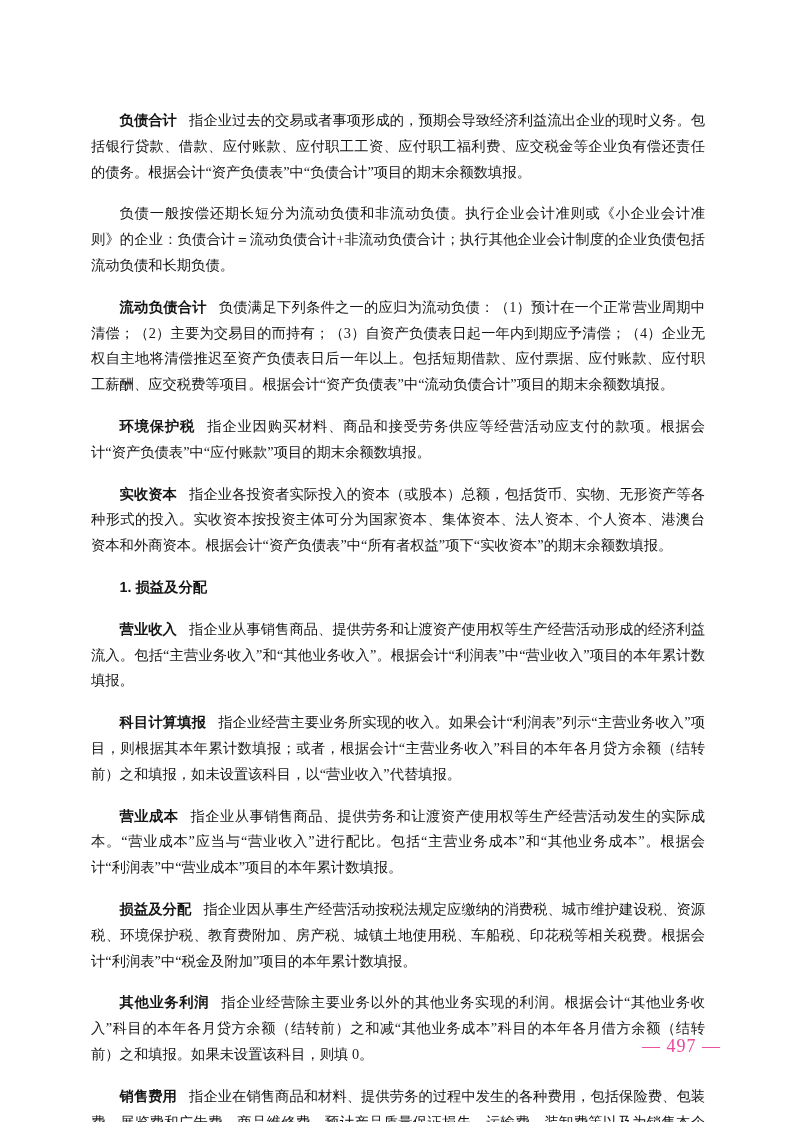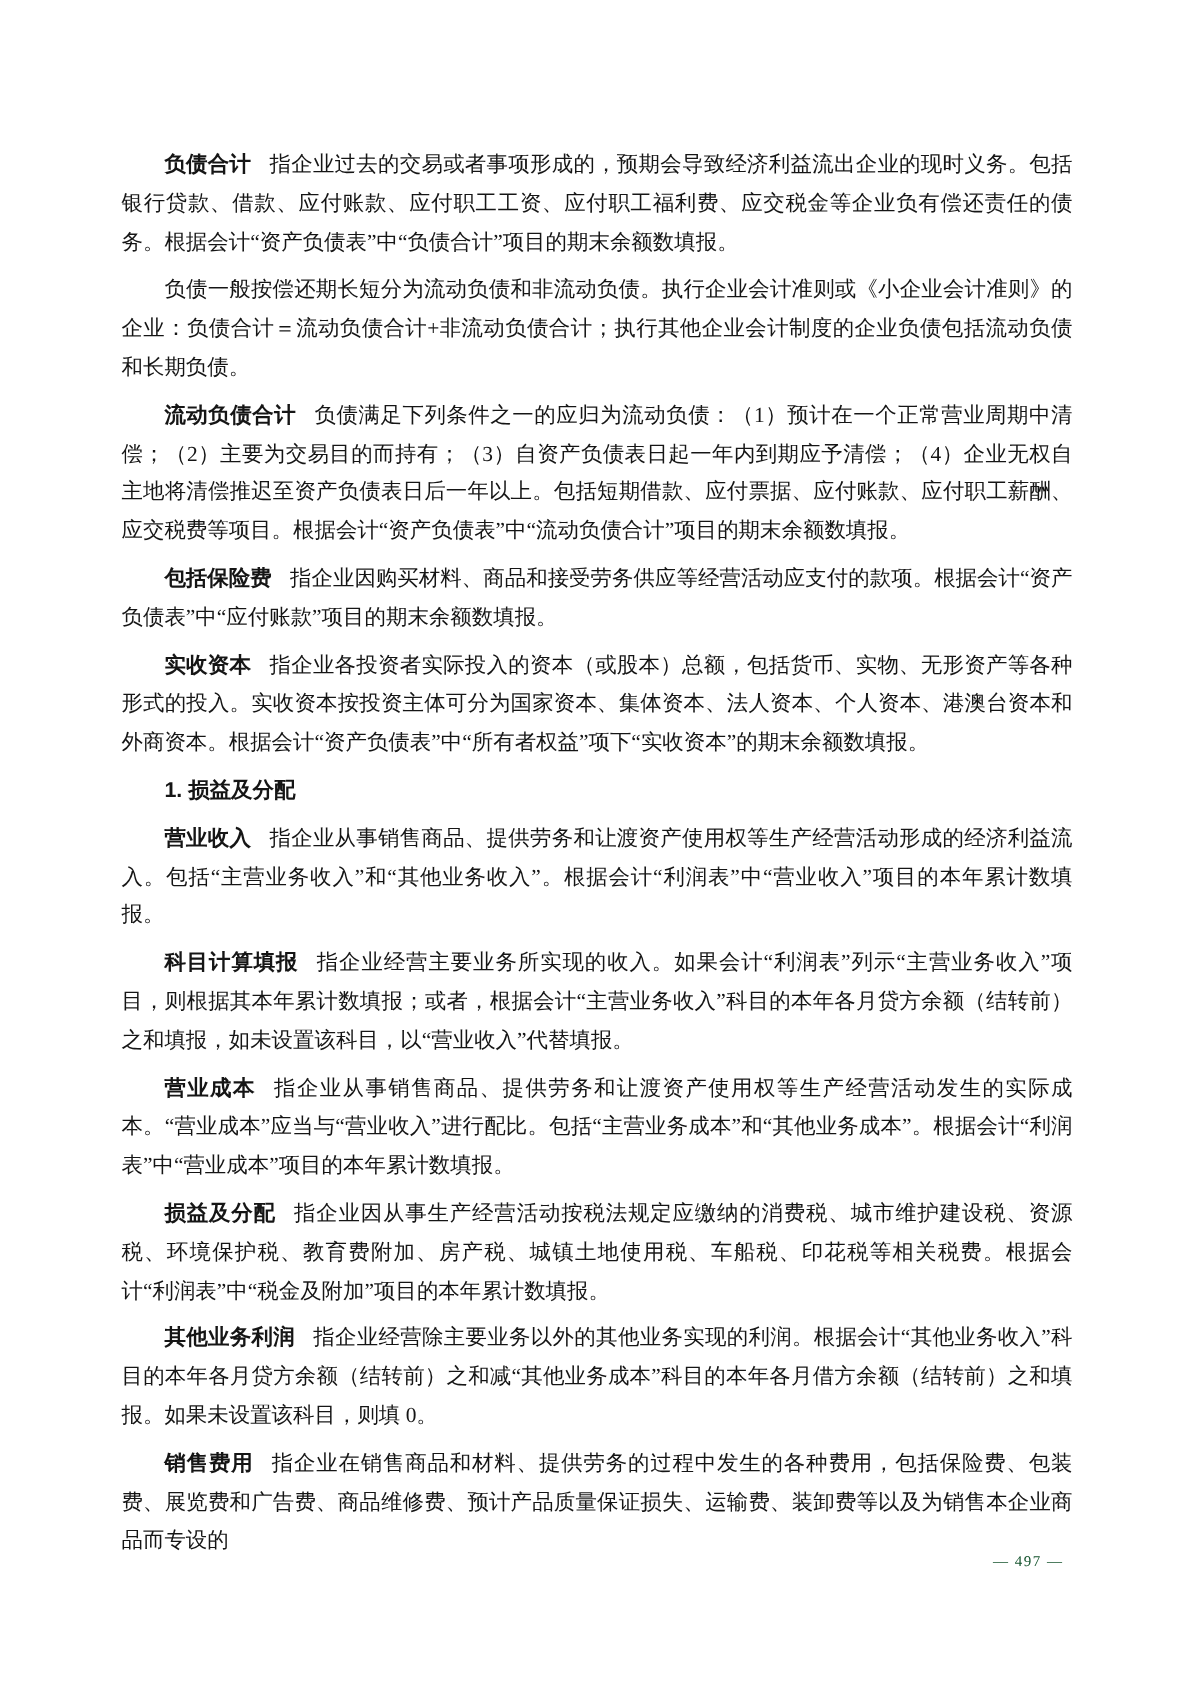--- a/index.html
+++ b/index.html
@@ -20,55 +20,55 @@
   .content {
     position: absolute;
     left: 75px;
     top: 92px;
     width: 646px;
     font-size: 14.3px;
     line-height: 25.8px;
     text-align: justify;
   }
   .para {
-    margin: 6px;
+    margin: 16px;
     text-indent: 2em;
   }
   .term {
     font-weight: bold;
     font-family: "Liberation Sans", sans-serif;
     margin-right: 0.85em;
   }
   .heading-text {
     font-weight: bold;
     font-family: "Liberation Sans", sans-serif;
   }
   .footer {
     position: absolute;
     top: 1036px;
-    right: 84px;
-    font-size: 10px;
+    right: 72px;
+    font-size: 18px;
     letter-spacing: 1px;
-    color: #14532d;
+    color: #ec4899;
   }
 </style>
 </head>
 <body>
 
 <div class="page">
 
   <div class="content">
 
     <p class="para"><b class="term">负债合计</b><span>指企业过去的交易或者事项形成的，预期会导致经济利益流出企业的现时义务。包括银行贷款、借款、应付账款、应付职工工资、应付职工福利费、应交税金等企业负有偿还责任的债务。根据会计“资产负债表”中“负债合计”项目的期末余额数填报。</span></p>
 
     <p class="para"><span>负债一般按偿还期长短分为流动负债和非流动负债。执行企业会计准则或《小企业会计准则》的企业：负债合计＝流动负债合计+非流动负债合计；执行其他企业会计制度的企业负债包括流动负债和长期负债。</span></p>
 
     <p class="para"><b class="term">流动负债合计</b><span>负债满足下列条件之一的应归为流动负债：（1）预计在一个正常营业周期中清偿；（2）主要为交易目的而持有；（3）自资产负债表日起一年内到期应予清偿；（4）企业无权自主地将清偿推迟至资产负债表日后一年以上。包括短期借款、应付票据、应付账款、应付职工薪酬、应交税费等项目。根据会计“资产负债表”中“流动负债合计”项目的期末余额数填报。</span></p>
 
-    <p class="para"><b class="term">包括保险费</b><span>指企业因购买材料、商品和接受劳务供应等经营活动应支付的款项。根据会计“资产负债表”中“应付账款”项目的期末余额数填报。</span></p>
+    <p class="para"><b class="term">环境保护税</b><span>指企业因购买材料、商品和接受劳务供应等经营活动应支付的款项。根据会计“资产负债表”中“应付账款”项目的期末余额数填报。</span></p>
 
 
     <p class="para"><b class="term">实收资本</b><span>指企业各投资者实际投入的资本（或股本）总额，包括货币、实物、无形资产等各种形式的投入。实收资本按投资主体可分为国家资本、集体资本、法人资本、个人资本、港澳台资本和外商资本。根据会计“资产负债表”中“所有者权益”项下“实收资本”的期末余额数填报。</span></p>
 
 
     <p class="para"><b class="heading-text">1. 损益及分配</b></p>
 
     <p class="para"><b class="term">营业收入</b><span>指企业从事销售商品、提供劳务和让渡资产使用权等生产经营活动形成的经济利益流入。包括“主营业务收入”和“其他业务收入”。根据会计“利润表”中“营业收入”项目的本年累计数填报。</span></p>
 
     <p class="para"><b class="term">科目计算填报</b><span>指企业经营主要业务所实现的收入。如果会计“利润表”列示“主营业务收入”项目，则根据其本年累计数填报；或者，根据会计“主营业务收入”科目的本年各月贷方余额（结转前）之和填报，如未设置该科目，以“营业收入”代替填报。</span></p>

